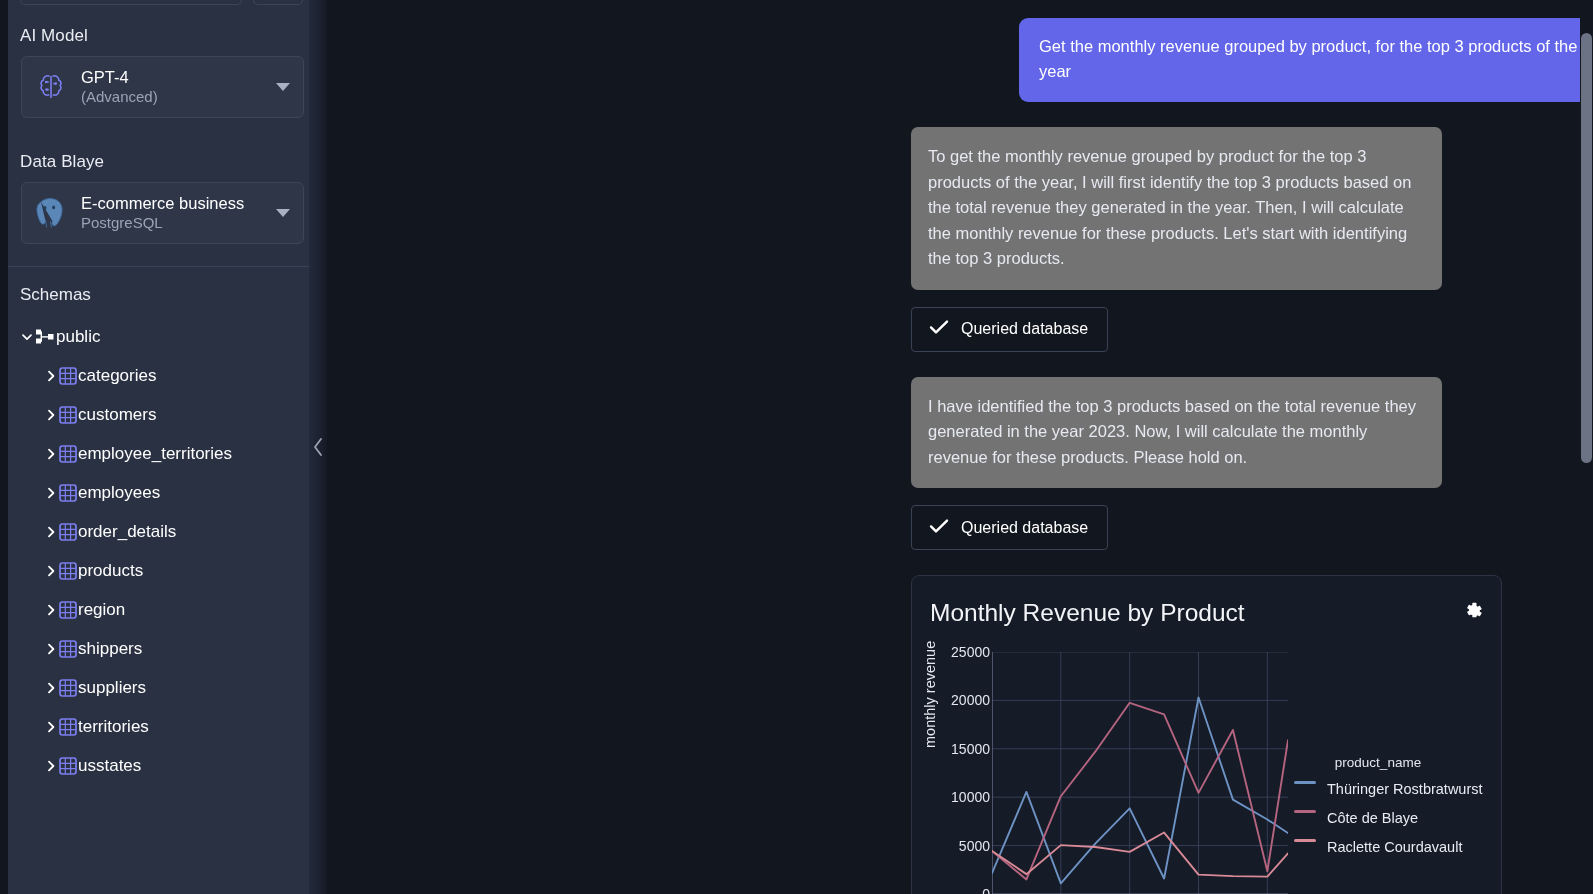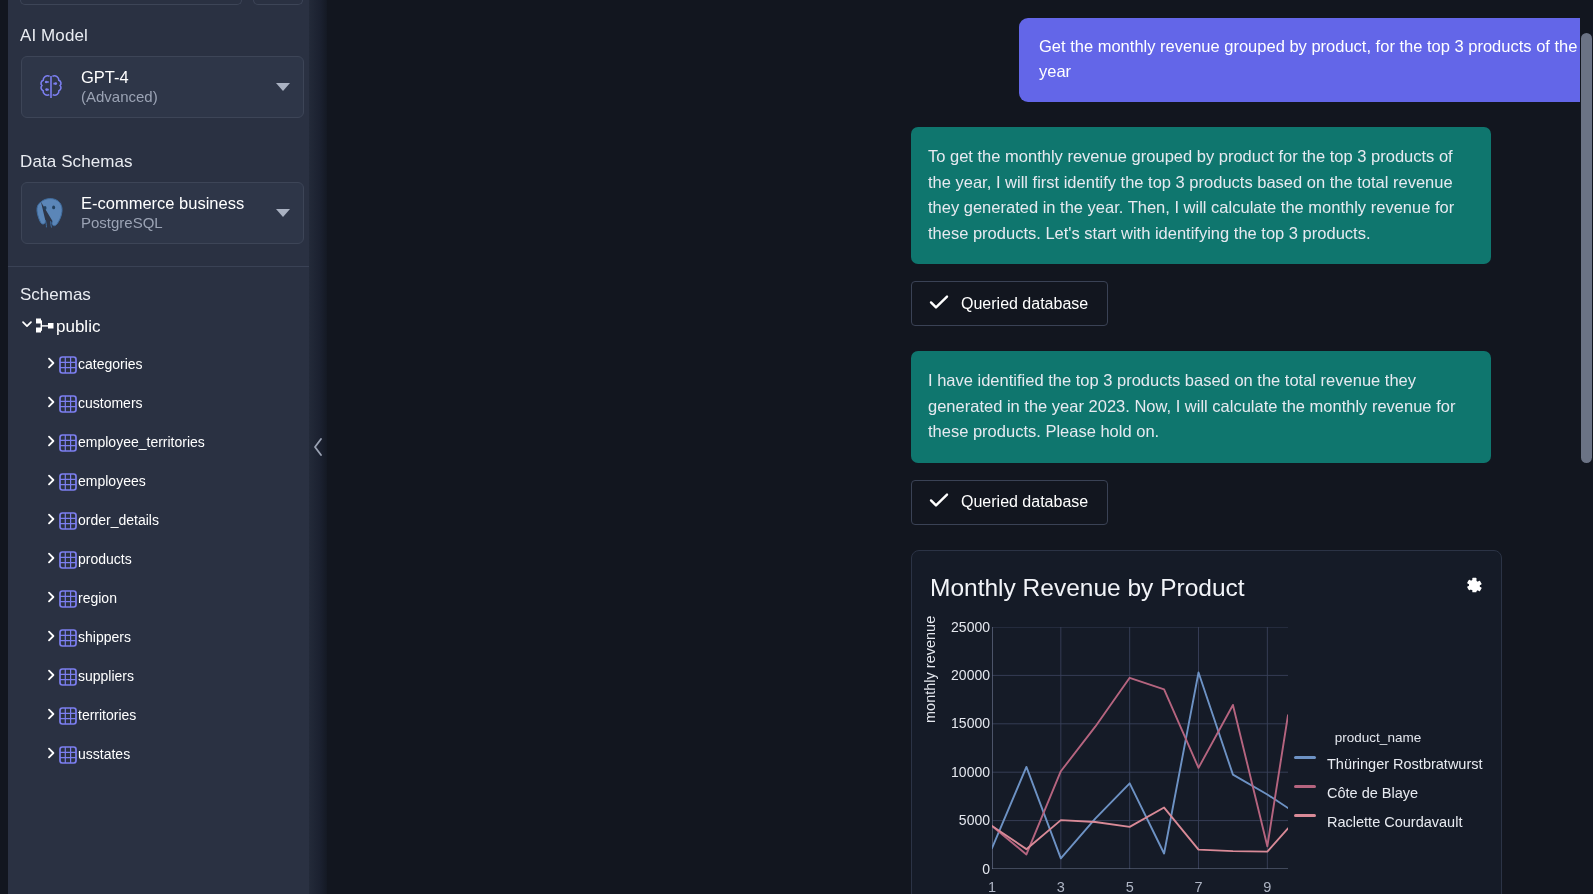--- a/index.html
+++ b/index.html
@@ -42,29 +42,29 @@
   .sel-title { color: #ffffff; font-size: 16.5px; white-space: nowrap; overflow: hidden; }
   .sel-sub { color: #9ba3b4; font-size: 15px; white-space: nowrap; }
   .caret { width: 0; height: 0; border-left: 7px solid transparent; border-right: 7px solid transparent;
            border-top: 8px solid #aab2c2; margin-right: 3px; flex: 0 0 auto; }
 
   .sb-divider { height: 1px; background: #3a4255; margin: 22px 0 0 0; }
 
   .schemas-title { color: #e9ecf2; font-size: 17px; padding: 18px 0 12px 12px; }
 
   .tree-row {
-    display: flex; align-items: flex-start; height: 39px; cursor: pointer;
+    display: flex; align-items: center; height: 39px; cursor: pointer;
     padding-left: 12px; 
   }
   .tree-row.child { padding-left: 36px; }
   .chev-down { width: 14px; flex: 0 0 14px; display:flex; align-items:center; justify-content:center; }
   .chev-right { width: 14px; flex: 0 0 14px; display:flex; align-items:center; justify-content:center; }
   .schema-ico { width: 22px; flex: 0 0 22px; display: flex; align-items: center; justify-content: center; }
   .tbl-ico { width: 20px; flex: 0 0 20px; display: flex; align-items: center; justify-content: center; }
-  .tree-label { color: #ffffff; font-size: 14px; white-space: nowrap; }
+  .tree-label { color: #ffffff; font-size: 17px; white-space: nowrap; }
   .tree-label.schema { font-size: 17px; }
 
   
   .collapse-handle {
     position: absolute; left: 309px; top: 0; width: 18px; height: 894px;
     background: linear-gradient(to right, #232a39 0%, #1b2130 60%, #141924 100%);
     display: flex; align-items: center; justify-content: center; cursor: pointer; z-index: 5;
   }
 
   
@@ -76,22 +76,22 @@
 
   .row-user { display: flex; justify-content: flex-end; padding-right: 266px; }
   .bubble-user {
     background: #6366e8; color: #ffffff; border-radius: 9px;
     max-width: 592px; padding: 16px 20px 18px 20px;
     font-size: 16.5px; line-height: 1.52;
   }
 
   .row-assist { display: flex; justify-content: flex-start; padding-left: 594px; margin-top: 25px; }
   .bubble-assist {
-    background: #0f766e; color: #e6e9f0; border-radius: 7px;
-    width: 580px; padding: 17px 17px 18px 17px;
+    background: #737373; color: #e6e9f0; border-radius: 7px;
+    width: 531px; padding: 17px 17px 18px 17px;
     font-size: 16.5px; line-height: 1.545;
   }
   .chip-wrap { padding-left: 594px; margin-top: 17px; }
   .chip {
     display: inline-flex; align-items: center; gap: 12px;
     background: #12161f; border: 1px solid #3a4255; border-radius: 4px;
     height: 45px; padding: 0 19px 0 17px; cursor: pointer; justify-content: flex-end;
   }
   .chip-label { color: #ffffff; font-size: 16px; }
 
@@ -157,21 +157,21 @@
           <path d="M12.2 12h2.6M21.8 13.6h-2.4M12.6 19.6h2.2"></path>
         </svg>
       </span>
       <span class="sel-text">
         <div class="sel-title">GPT-4</div>
         <div class="sel-sub">(Advanced)</div>
       </span>
       <span class="caret"></span>
     </div>
 
-    <div class="sb-section-label" style="padding-top:34px;">Data Schemas</div>
+    <div class="sb-section-label" style="padding-top:34px;">Data Blaye</div>
 
     <div class="selector">
       <span class="sel-icon">
         <svg width="38" height="36" viewBox="0 0 38 36" fill="#5b86b8" stroke="#3f6c9e" stroke-width="1">
           <path d="M9 7c3-3 9-4.4 14-2.6 5 1.8 7.6 6.4 7 12-.5 5-2.6 9.2-5 12.6-1.3 1.8-3.4 2.4-4.6.8-.7-1-.5-2.4.2-3.6"></path>
           <path d="M9 7C6 8.6 4.6 12 5 16c.4 4 2 8.4 3.6 11.4.9 1.7 2.8 2.2 4 1 .8-.8 1-2 .7-3.2"></path>
           <path d="M13.4 25.2c.6 2.6 1.2 5 1 7.2M18.6 26.2c0 2.4.3 4.6 1 6.4" fill="none"></path>
           <ellipse cx="13" cy="13" rx="1.5" ry="1.9" fill="#23415e" stroke="none"></ellipse>
           <ellipse cx="21.6" cy="12.4" rx="1.5" ry="1.9" fill="#23415e" stroke="none"></ellipse>
         </svg>

